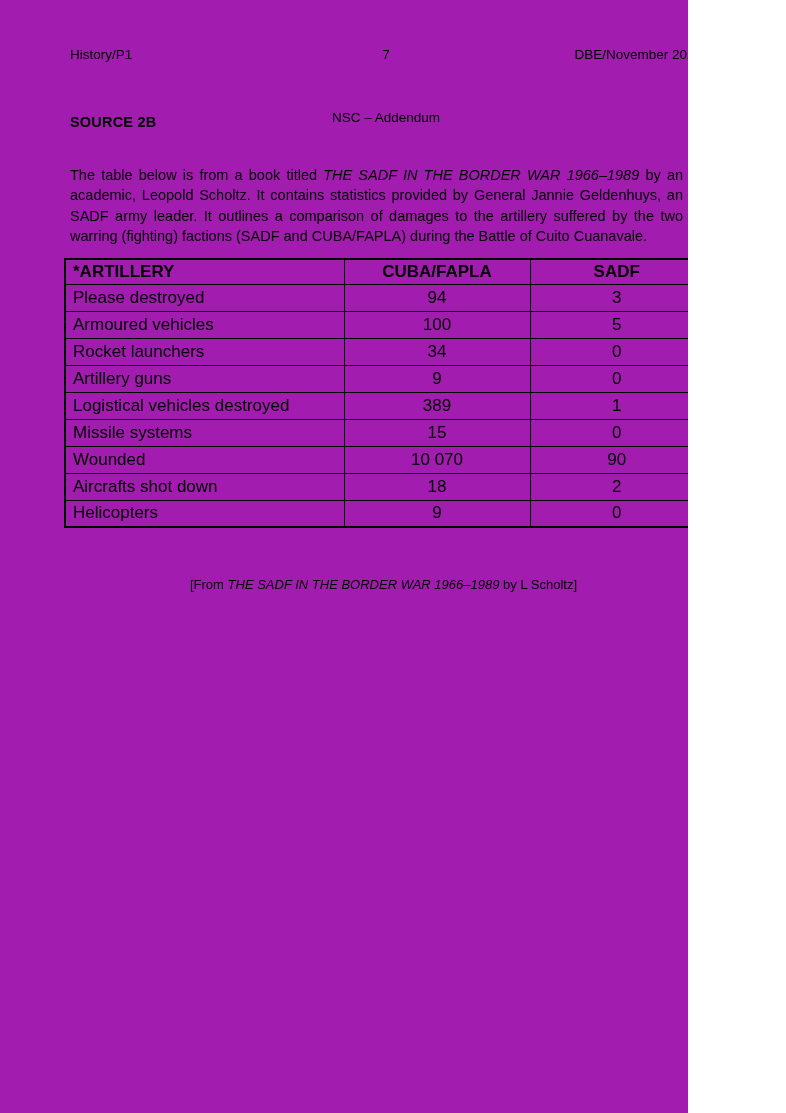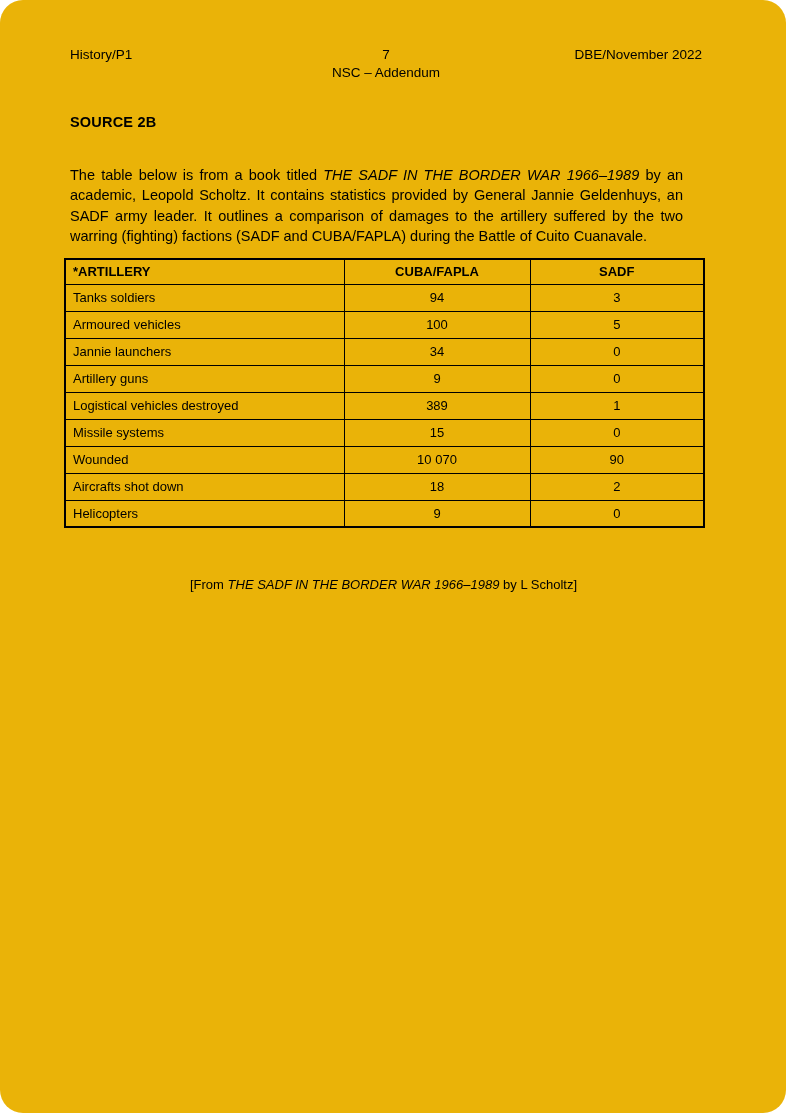--- a/index.html
+++ b/index.html
@@ -6,26 +6,25 @@
     margin: 0;
     padding: 0;
     background: #ffffff;
   }
   body {
     font-family: "Liberation Sans", sans-serif;
     color: #000000;
   }
   .page {
     position: relative;
-    width: 786px;
+    width: 688px;
     height: 1113px;
-    background: #eab308;
+    background: #a21caf;
     overflow: hidden;
     box-sizing: border-box;
-    border-radius: 23px;
   }
 
   
   .page-header {
     position: absolute;
     left: 70px;
     top: 46px;
     width: 632px;
     height: 42px;
   }
@@ -52,20 +51,21 @@
     top: 0;
     text-align: center;
     font-size: 13.5px;
     line-height: 18px;
   }
   .hdr-center .hdr-page-no {
     display: block;
   }
   .hdr-center .hdr-sub {
     display: block;
+    margin-top: 45px;
   }
 
   
   .source-heading {
     position: absolute;
     left: 70px;
     top: 114px;
     font-size: 14.5px;
     font-weight: bold;
     letter-spacing: 0.2px;
@@ -100,21 +100,21 @@
     border: 2px solid #000000;
   }
   table.data-table col.c-item { width: 279px; }
   table.data-table col.c-cuba { width: 186px; }
   table.data-table col.c-sadf { width: 174px; }
 
   table.data-table th,
   table.data-table td {
     border: 1px solid #000000;
     height: 27px;
-    font-size: 13px;
+    font-size: 17px;
     padding: 0 6px;
     vertical-align: middle;
     box-sizing: border-box;
   }
   table.data-table thead th {
     font-weight: bold;
     height: 25px;
   }
   table.data-table thead th.th-item {
     text-align: left;
@@ -207,31 +207,31 @@
       </colgroup>
       <thead>
         <tr>
           <th class="th-item">*ARTILLERY</th>
           <th class="th-num">CUBA/FAPLA</th>
           <th class="th-num">SADF</th>
         </tr>
       </thead>
       <tbody>
         <tr>
-          <td class="td-item">Tanks soldiers</td>
+          <td class="td-item">Please destroyed</td>
           <td class="td-num">94</td>
           <td class="td-num">3</td>
         </tr>
         <tr>
           <td class="td-item">Armoured vehicles</td>
           <td class="td-num">100</td>
           <td class="td-num">5</td>
         </tr>
         <tr>
-          <td class="td-item">Jannie launchers</td>
+          <td class="td-item">Rocket launchers</td>
           <td class="td-num">34</td>
           <td class="td-num">0</td>
         </tr>
         <tr>
           <td class="td-item">Artillery guns</td>
           <td class="td-num">9</td>
           <td class="td-num">0</td>
         </tr>
         <tr>
           <td class="td-item">Logistical vehicles destroyed</td>

